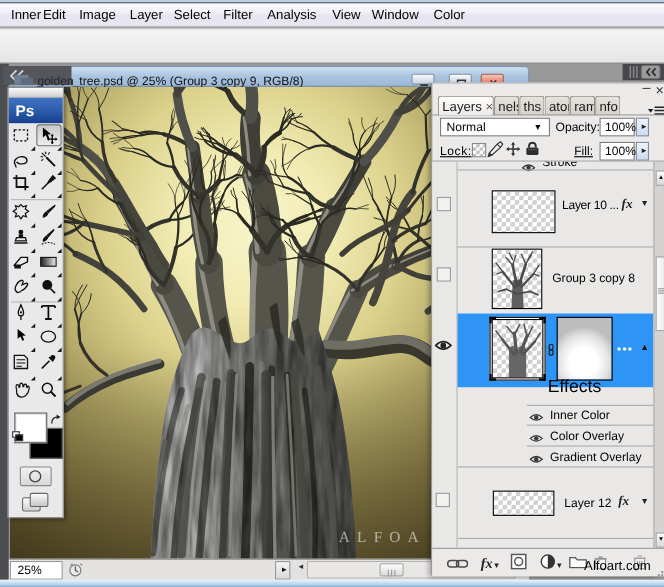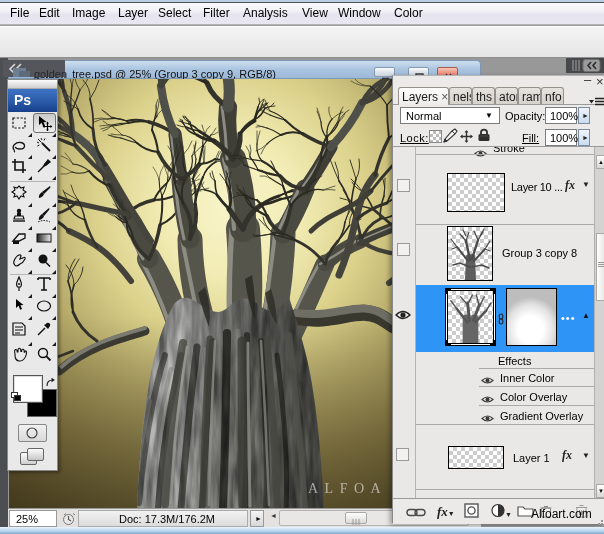--- a/index.html
+++ b/index.html
@@ -41,21 +41,21 @@
 .eyebox{width:13px;height:13px;border:1px solid #9a9a9a;background:#f2f1f0;}
 .fxit{font-family:"Liberation Serif",serif;font-style:italic;font-weight:bold;font-size:12px;color:#222;}
 .chk{background-image:linear-gradient(45deg,#ccc 25%,transparent 25%,transparent 75%,#ccc 75%),linear-gradient(45deg,#ccc 25%,transparent 25%,transparent 75%,#ccc 75%);background-size:8px 8px;background-position:0 0,4px 4px;background-color:#fff;}
 </style></head>
 <body>
 <div id="app">
 
   <div id="menubar" class="abs"></div>
   <div id="topedge" class="abs"></div>
   <div id="topedge2" class="abs"></div>
-  <span class="mitem" style="left:10px">File</span>
+  <span class="mitem" style="left:10px">Inner</span>
   <span class="mitem" style="left:39px">Edit</span>
   <span class="mitem" style="left:72px">Image</span>
   <span class="mitem" style="left:118px">Layer</span>
   <span class="mitem" style="left:158px">Select</span>
   <span class="mitem" style="left:203px">Filter</span>
   <span class="mitem" style="left:243px">Analysis</span>
   <span class="mitem" style="left:302px">View</span>
   <span class="mitem" style="left:338px">Window</span>
   <span class="mitem" style="left:394px">Color</span>
 
@@ -1251,21 +1251,20 @@
 <text x="299" y="414" font-family="Liberation Serif,serif" font-size="14" letter-spacing="6.5" fill="#ffffff" fill-opacity="0.55">ALFOA</text>
 </svg>
       </div>
       <div id="docstatus" class="abs">
         <div class="abs" style="left:1px;top:1px;width:48px;height:17px;background:#fff;border:1px solid #9a9a9a;font-size:11px;color:#000;padding:2px 0 0 6px;">25%</div>
         <div class="abs" style="left:54px;top:3px;"><svg width="13" height="13" viewBox="0 0 13 13">
               <circle cx="6.5" cy="6.5" r="5" fill="#e8e8e8" stroke="#777" stroke-width="1"></circle>
               <path d="M6.5,3 L6.5,6.5 L9,8" fill="none" stroke="#555" stroke-width="1.1"></path>
               <path d="M2,2 L4,0.5 M11,0.5 L13,2" stroke="#777" stroke-width="1"></path>
             </svg></div>
-        <div class="abs" style="left:70px;top:1px;width:170px;height:17px;background:linear-gradient(#f2f2f2,#dcdcdc);border:1px solid #aaa;font-size:11px;color:#000;padding:2px 0 0 40px;">Doc: 17.3M/176.2M</div>
         <div class="abs" style="left:242px;top:1px;width:14px;height:17px;background:linear-gradient(#f4f4f4,#d8d8d8);border:1px solid #999;color:#111;font-size:7px;padding:4px 0 0 4px;">►</div>
         <div class="abs" style="left:262px;top:3px;color:#333;font-size:7px;">◄</div>
         <div class="abs" style="left:271px;top:1px;width:190px;height:16px;background:#e9e7e5;border:1px solid #b5b3b1;border-radius:2px;">
           <div class="abs" style="left:65px;top:1px;width:22px;height:12px;background:linear-gradient(#fdfdfd,#dddbd9);border:1px solid #a8a8a8;border-radius:2px;"><svg width="20" height="10" viewBox="0 0 20 10">
                 <path d="M7,2 L7,8 M10,2 L10,8 M13,2 L13,8" stroke="#999" stroke-width="1"></path>
               </svg></div>
         </div>
         <div class="abs" style="left:464px;top:3px;color:#333;font-size:7px;">►</div>
       </div>
     </div>
@@ -1547,21 +1546,21 @@
           <div class="abs" style="right:-1px;bottom:-1px;width:6px;height:6px;border-right:2px solid #000;border-bottom:2px solid #000;"></div>
         </div>
         <div class="abs" style="left:104px;top:164px;width:8px;height:12px;"><svg width="8" height="12" viewBox="0 0 8 12">
               <rect x="2.2" y="1" width="3.6" height="5" rx="1.8" fill="none" stroke="#222" stroke-width="1.1"></rect>
               <rect x="2.2" y="6" width="3.6" height="5" rx="1.8" fill="none" stroke="#222" stroke-width="1.1"></rect>
             </svg></div>
         <div class="abs" style="left:113px;top:141px;width:51px;height:58px;border:1px solid #000;background:radial-gradient(ellipse 62% 58% at 48% 72%, #ffffff 42%, #e3e3e3 75%, #bdbdbd 100%);"></div>
         <div class="abs" style="left:168px;top:165px;font-size:11px;color:#fff;letter-spacing:1px;">•••</div>
         <div class="abs" style="left:189px;top:164px;font-size:8px;color:#111;">▲</div>
 
-        <div class="abs" style="left:105px;top:208px;font-size:11px;color:#000;">Effects</div>
+        <div class="abs" style="left:105px;top:196px;font-size:16px;color:#000;">Effects</div>
         <div class="abs" style="left:86px;top:221px;width:115px;height:1px;background:#aaa;"></div>
         <div class="abs" style="left:88px;top:224px;"><svg width="13" height="9" viewBox="0 0 13 9">
               <path d="M1,4.5 Q6.5,-0.5 12,4.5 Q6.5,9.5 1,4.5 Z" fill="none" stroke="#3a3a3a" stroke-width="1.1"></path>
               <circle cx="6.5" cy="4.5" r="2" fill="#3a3a3a"></circle>
             </svg></div>
         <div class="abs" style="left:107px;top:225px;font-size:11px;color:#000;">Inner Color</div>
         <div class="abs" style="left:86px;top:239px;width:115px;height:1px;background:#aaa;"></div>
         <div class="abs" style="left:88px;top:243px;"><svg width="13" height="9" viewBox="0 0 13 9">
               <path d="M1,4.5 Q6.5,-0.5 12,4.5 Q6.5,9.5 1,4.5 Z" fill="none" stroke="#3a3a3a" stroke-width="1.1"></path>
               <circle cx="6.5" cy="4.5" r="2" fill="#3a3a3a"></circle>
@@ -1570,21 +1569,21 @@
         <div class="abs" style="left:86px;top:258px;width:115px;height:1px;background:#aaa;"></div>
         <div class="abs" style="left:88px;top:262px;"><svg width="13" height="9" viewBox="0 0 13 9">
               <path d="M1,4.5 Q6.5,-0.5 12,4.5 Q6.5,9.5 1,4.5 Z" fill="none" stroke="#3a3a3a" stroke-width="1.1"></path>
               <circle cx="6.5" cy="4.5" r="2" fill="#3a3a3a"></circle>
             </svg></div>
         <div class="abs" style="left:107px;top:263px;font-size:11px;color:#000;">Gradient Overlay</div>
         <div class="abs" style="left:23px;top:277px;width:178px;height:1px;background:#aaa;"></div>
 
         <div class="abs eyebox" style="left:3px;top:301px;"></div>
         <div class="abs chk" style="left:55px;top:299px;width:56px;height:23px;border:1px solid #000;"></div>
-        <div class="abs" style="left:120px;top:305px;font-size:11px;color:#000;">Layer 1</div>
+        <div class="abs" style="left:120px;top:305px;font-size:11px;color:#000;">Layer 12</div>
         <div class="abs fxit" style="left:169px;top:301px;">fx</div>
         <div class="abs" style="left:189px;top:304px;font-size:8px;color:#222;">▼</div>
         <div class="abs" style="left:23px;top:342px;width:178px;height:1px;background:#aaa;"></div>
       </div>
 
       <div class="abs" style="left:201px;top:71px;width:11px;height:351px;background:#d5d3d1;border-left:1px solid #b0b0b0;">
         <div class="abs" style="left:1px;top:8px;width:10px;height:14px;background:linear-gradient(#fefefe,#d9d7d5);border:1px solid #a8a8a8;font-size:6px;color:#111;text-align:center;line-height:12px;">▲</div>
         <div class="abs" style="left:1px;top:86px;width:10px;height:68px;background:linear-gradient(90deg,#fdfdfd,#e8e6e4);border:1px solid #a8a8a8;">
           <div style="margin:28px 1px 0 1px;border-top:1px solid #999;border-bottom:1px solid #999;height:3px;"></div>
           <div style="margin:1px 1px 0 1px;border-top:1px solid #999;height:1px;"></div>

